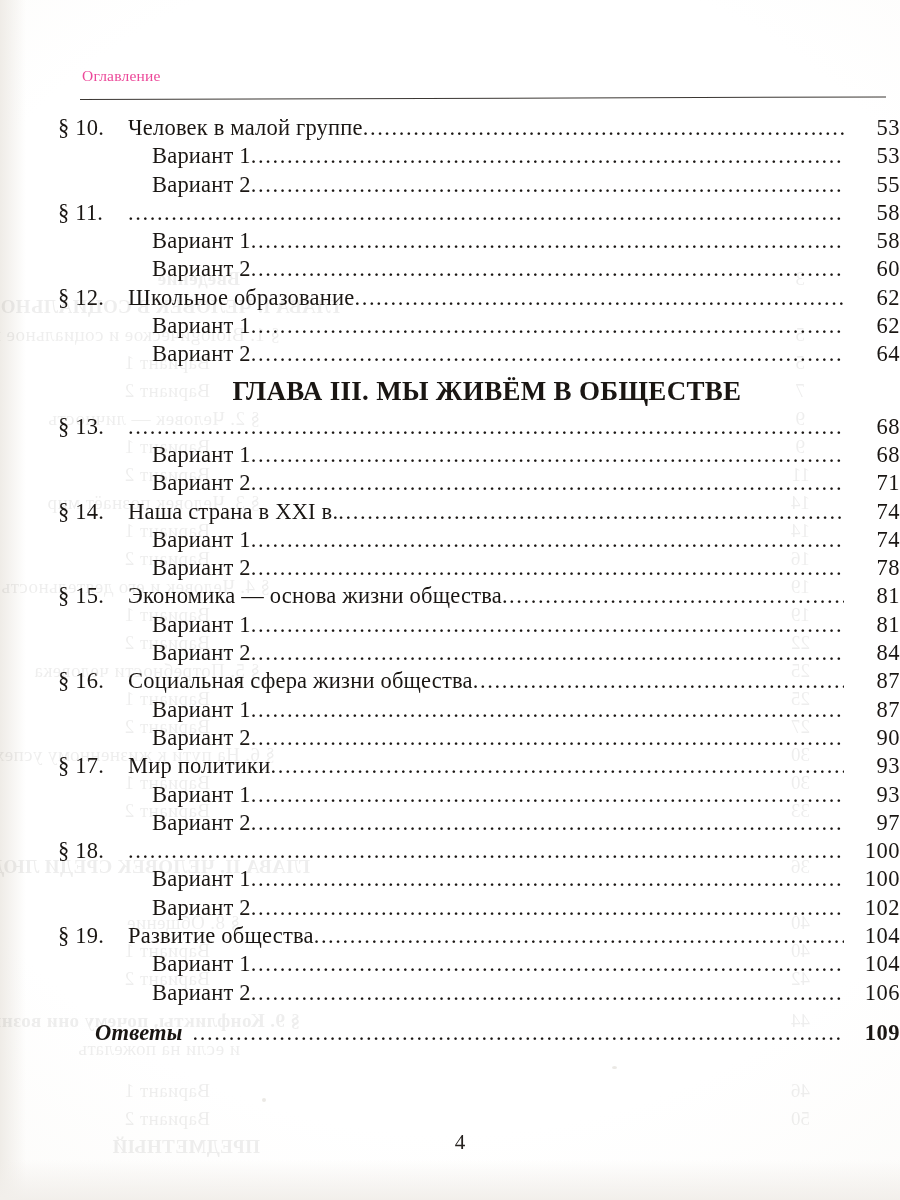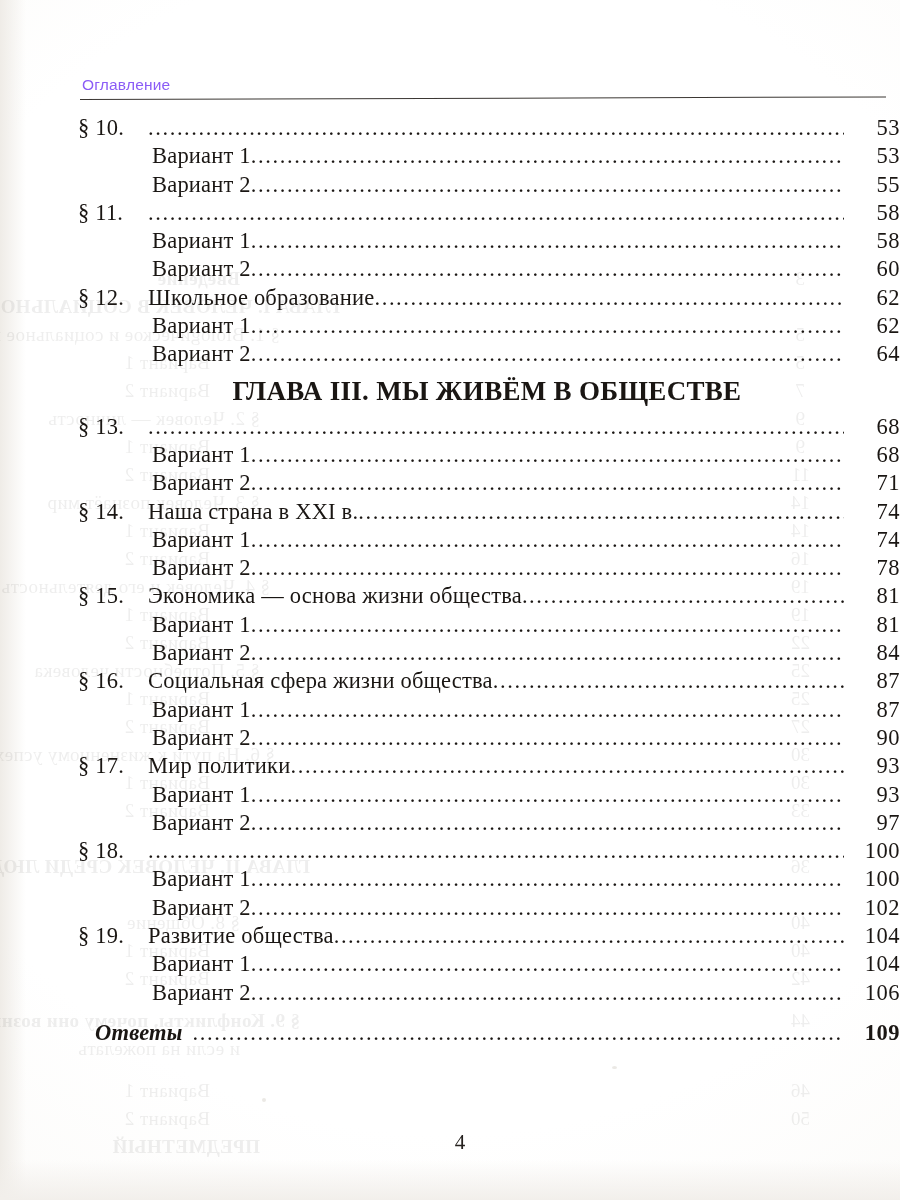--- a/index.html
+++ b/index.html
@@ -60,25 +60,25 @@
   .page {
     position: absolute;
     left: 0; top: 0;
     width: 900px;
     height: 1200px;
   }
 
   .running-head {
     position: absolute;
     left: 82px;
-    top: 76px;
-    font-family: Liberation Sans, sans-serif;
+    top: 67px;
+    font-family: Liberation Serif, serif;
     font-size: 15.5px;
     letter-spacing: 0.2px;
-    color: #8b5cf6;
+    color: #ec4899;
   }
   .head-rule {
     position: absolute;
     left: 80px;
     top: 99px;
     width: 806px;
     height: 0;
     border-top: 1.6px solid #3b3733;
     transform: rotate(-0.18deg);
     transform-origin: left center;
@@ -125,21 +125,21 @@
   }
   .row .page-no {
     flex: 0 0 auto;
     text-align: right;
     min-width: 56px;
     white-space: nowrap;
     letter-spacing: 0.5px;
   }
 
   
-  .row.section .num-col { padding-left: 58px; margin-left: 20px; }
+  .row.section .num-col { padding-left: 58px; }
   .row.section .title { padding-left: 0px; }
 
   
   .row.variant .num-col {
     padding-left: 152px;
     width: 0;
     flex: 0 0 0;
   }
   .row.variant .title { padding-left: 0; }
 
@@ -262,20 +262,21 @@
 
 <div class="page">
 
   <div class="running-head">Оглавление</div>
 
   <div class="head-rule"></div>
 
   <div class="toc" id="toc-list">
       <div class="row section">
         <span class="num-col">§ 10.</span>
+        <span class="title">Человек в малой группе</span>
         <span class="leader"></span>
         <span class="page-no">53</span>
       </div>
       <div class="row variant">
         <span class="num-col"></span>
         <span class="title">Вариант 1</span>
         <span class="leader"></span>
         <span class="page-no">53</span>
       </div>
       <div class="row variant">

